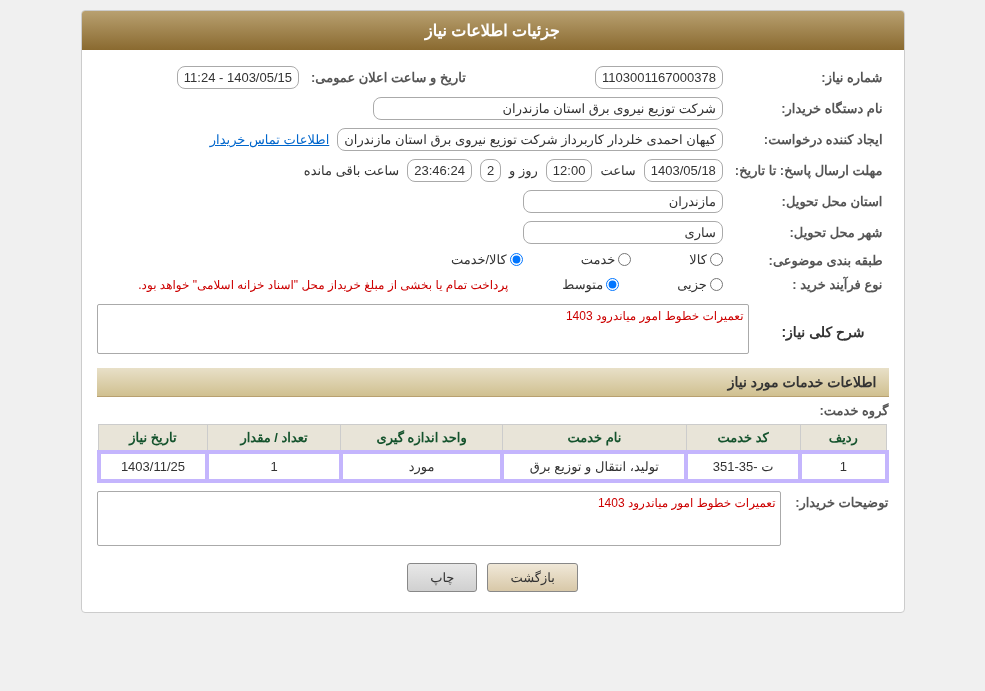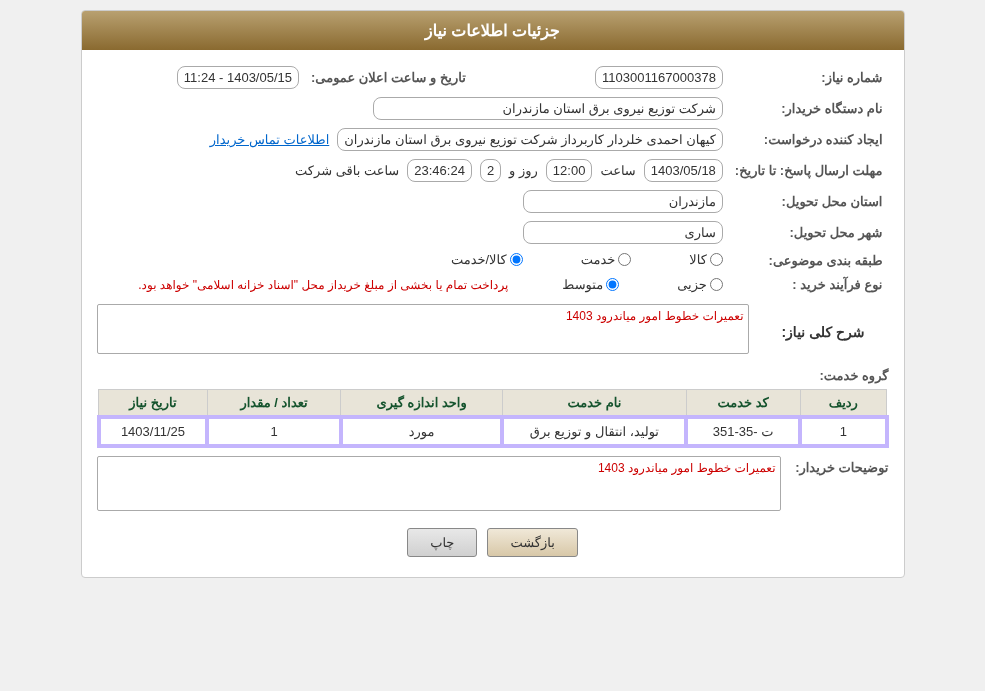--- a/index.html
+++ b/index.html
@@ -210,21 +210,21 @@
         <tr>
           <td class="label-cell">مهلت ارسال پاسخ: تا تاریخ:</td>
           <td class="value-cell" colspan="4">
             <div class="deadline-row">
               <span class="input-box">1403/05/18</span>
               <span>ساعت</span>
               <span class="input-box">12:00</span>
               <span>روز و</span>
               <span class="input-box">2</span>
               <span class="input-box">23:46:24</span>
-              <span>ساعت باقی شرکت</span>
+              <span>ساعت باقی مانده</span>
             </div>
           </td>
         </tr>
         <tr>
           <td class="label-cell">استان محل تحویل:</td>
           <td class="value-cell" colspan="4">
             <span class="input-box" style="min-width:200px; display:inline-block;">مازندران</span>
           </td>
         </tr>
         <tr>
@@ -274,20 +274,21 @@
         </table>
 
       <div style="display:flex; align-items:flex-start; gap:8px; direction:rtl; margin-bottom:8px;">
         <div class="section-title" style="font-size:14px; padding:4px 8px; background:none; border:none; font-weight:bold; margin:16px; min-width:100px; white-space:nowrap;">شرح کلی نیاز:</div>
         <div style="flex:1; position:relative;" class="watermark-area">
           <textarea class="textarea-box" style="min-height: 50px; color: rgb(204, 0, 0);" readonly=""></textarea>
           <div style="position:absolute; top:5px; right:5px; color:#c00; font-size:12px; pointer-events:none;">تعمیرات خطوط امور میاندرود 1403</div>
         </div>
       </div>
 
+      <div class="section-title">اطلاعات خدمات مورد نیاز</div>
 
       <div class="group-row" style="margin: 6px 0;">
         <span class="group-label">گروه خدمت:</span>
       </div>
 
       <table class="services-table">
         <thead>
           <tr>
             <th>ردیف</th>
             <th>کد خدمت</th>

